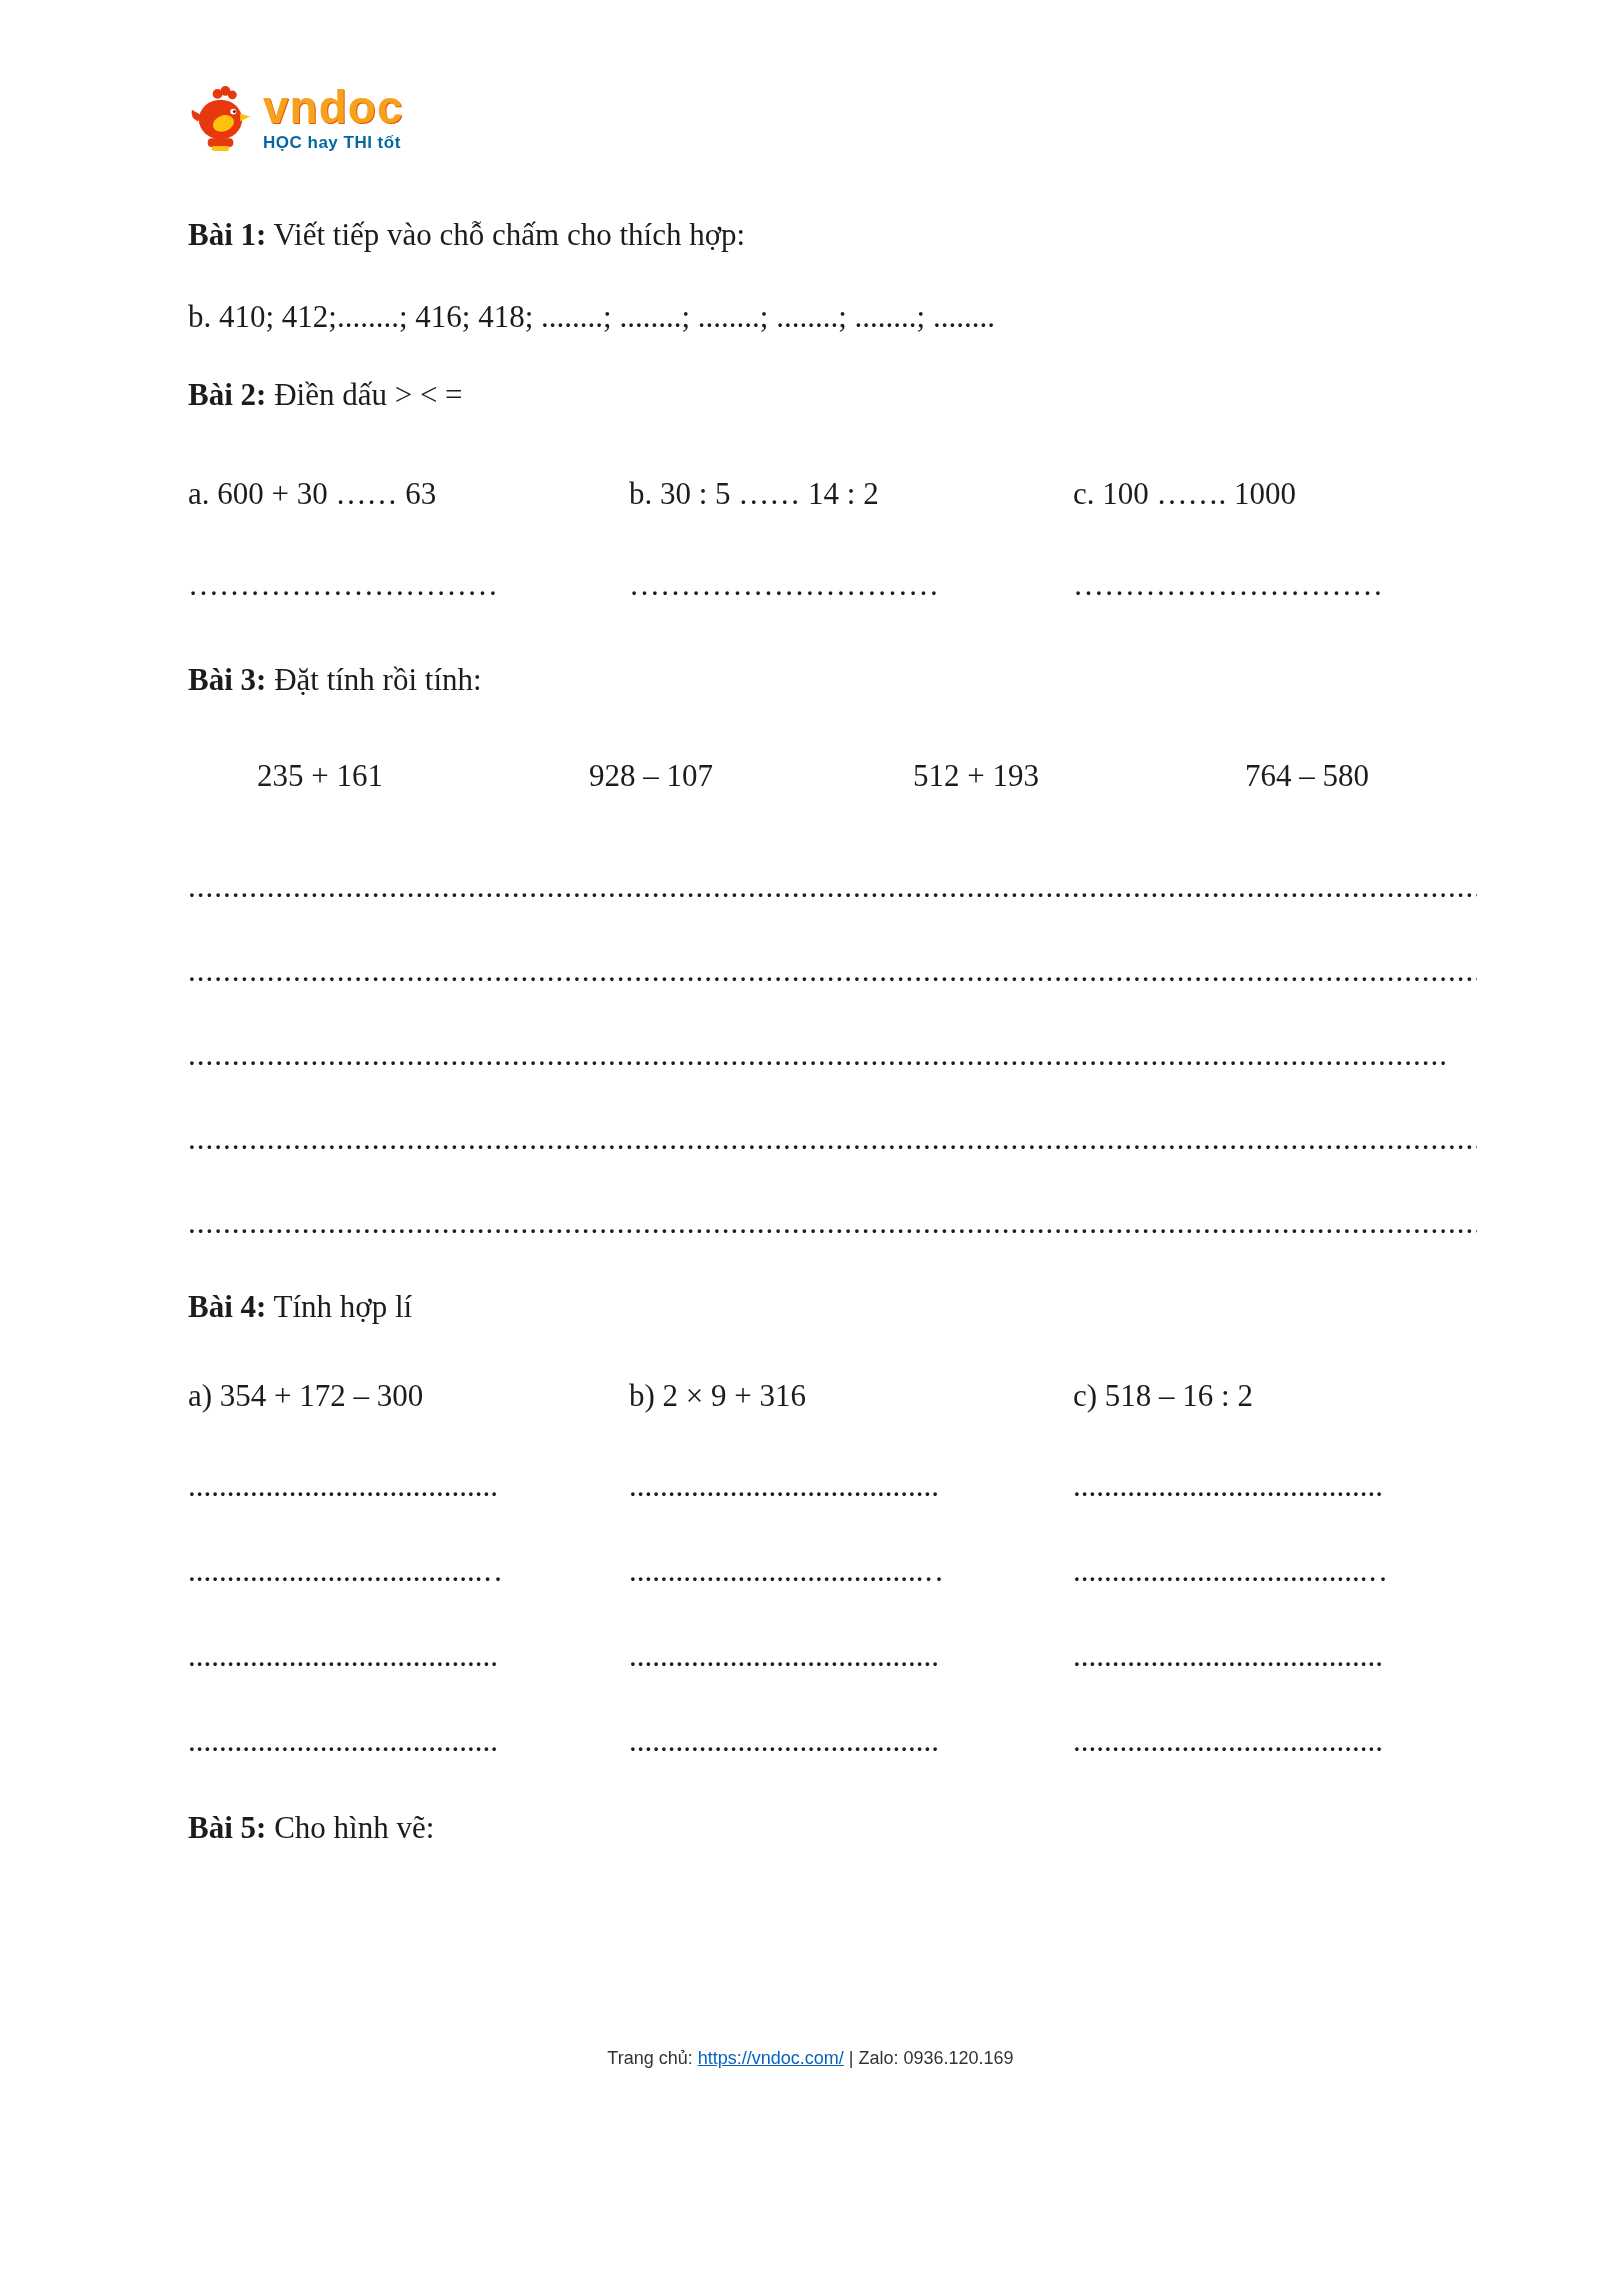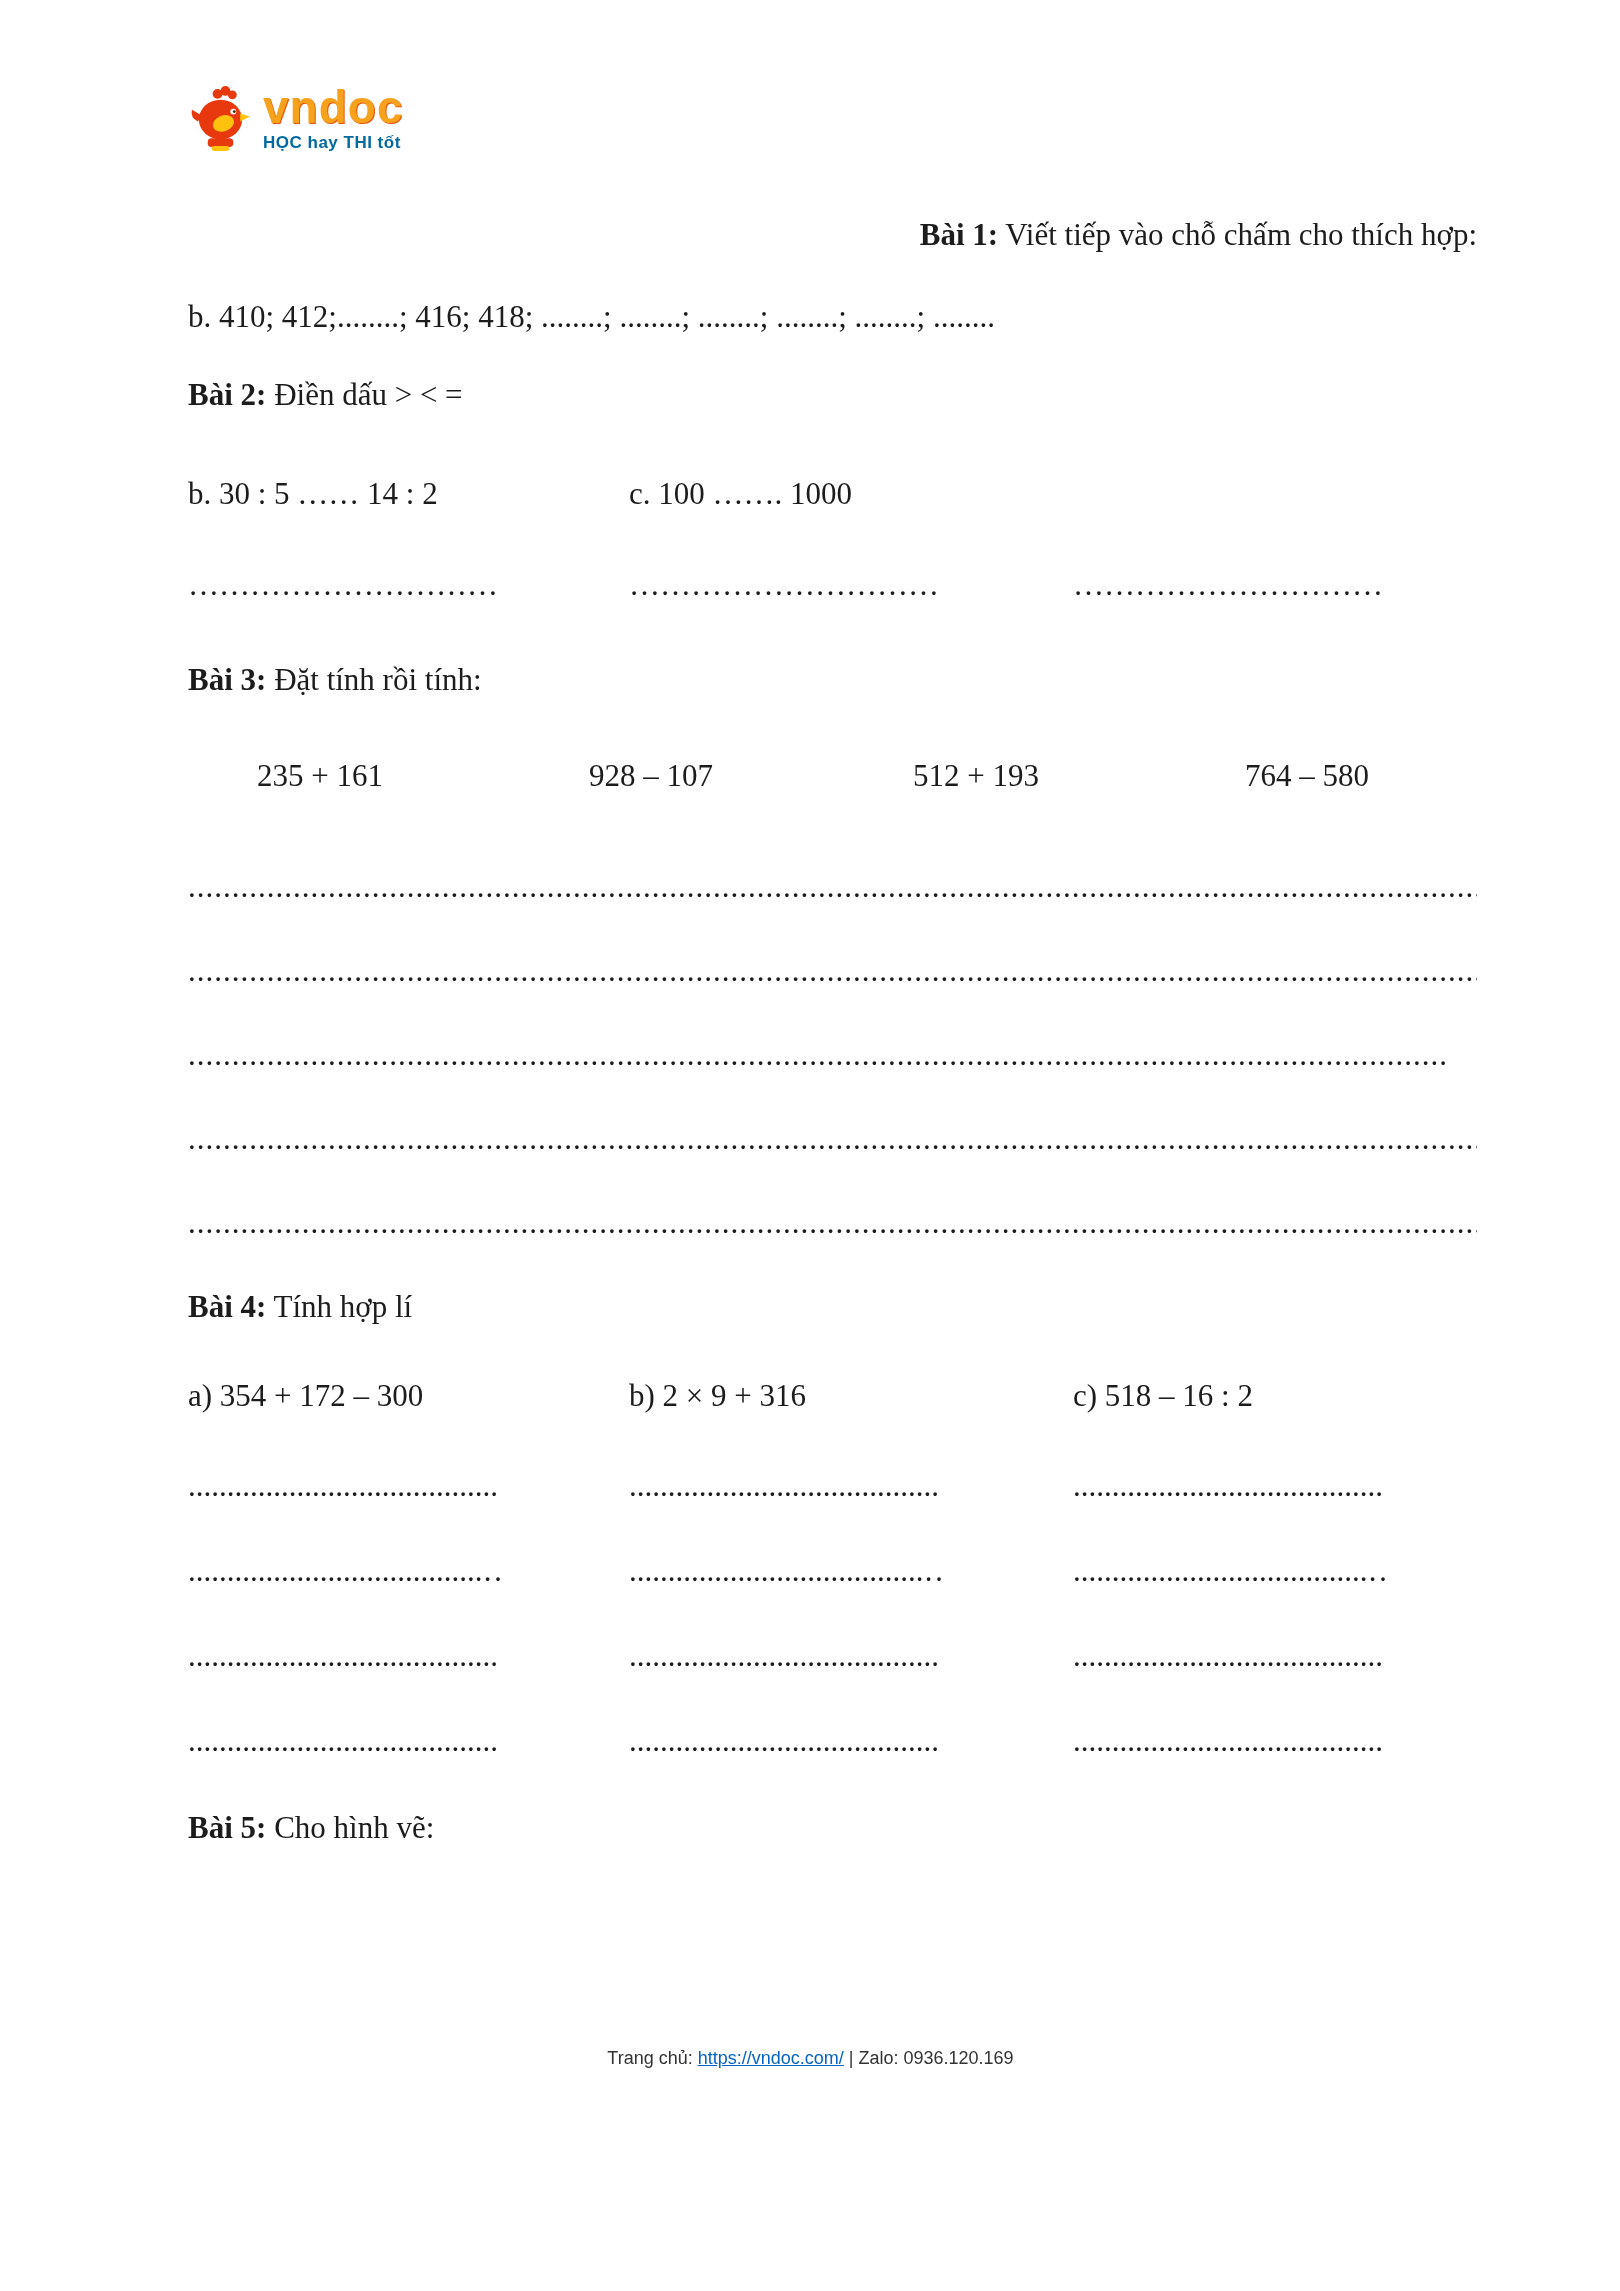--- a/index.html
+++ b/index.html
@@ -49,21 +49,21 @@
   
   .line {
     font-size: 31px;
     line-height: 40px;
     white-space: nowrap;
     overflow: hidden;
     margin: 0;
   }
   .title { font-weight: 700; }
 
-  .ex1-title   { margin-bottom: 42px; text-align: right; }
+  .ex1-title   { margin-bottom: 42px; }
   .ex1-line-a  { margin-bottom: 44px; }
   .ex1-line-b  { margin-bottom: 38px; }
 
   .ex2-title   { margin-bottom: 59px; }
   .cols-3 {
     display: grid;
     grid-template-columns: 441px 444px 1fr;
     font-size: 31px;
     line-height: 40px;
   }
@@ -139,20 +139,21 @@
         <div class="brand">vndoc</div>
         <div class="tagline">HỌC hay THI tốt</div>
       </div>
     </header>
 
     <p class="line ex1-title"><strong class="title">Bài 1:</strong><span> Viết tiếp vào chỗ chấm cho thích hợp:</span></p>
     <p class="line ex1-line-b">b. 410; 412;........; 416; 418; ........; ........; ........; ........; ........; ........</p>
 
     <p class="line ex2-title"><strong class="title">Bài 2:</strong><span> Điền dấu &gt; &lt; =</span></p>
     <div class="cols-3 ex2-row">
+      <span>a. 600 + 30 …… 63</span>
       <span>b. 30 : 5 …… 14 : 2</span>
       <span>c. 100 ……. 1000</span>
     </div>
     <div class="cols-3 ex2-answers">
       <span>…………………………</span>
       <span>…………………………</span>
       <span>…………………………</span>
     </div>
 
     <p class="line ex3-title"><strong class="title">Bài 3:</strong><span>  Đặt tính rồi tính:</span></p>

